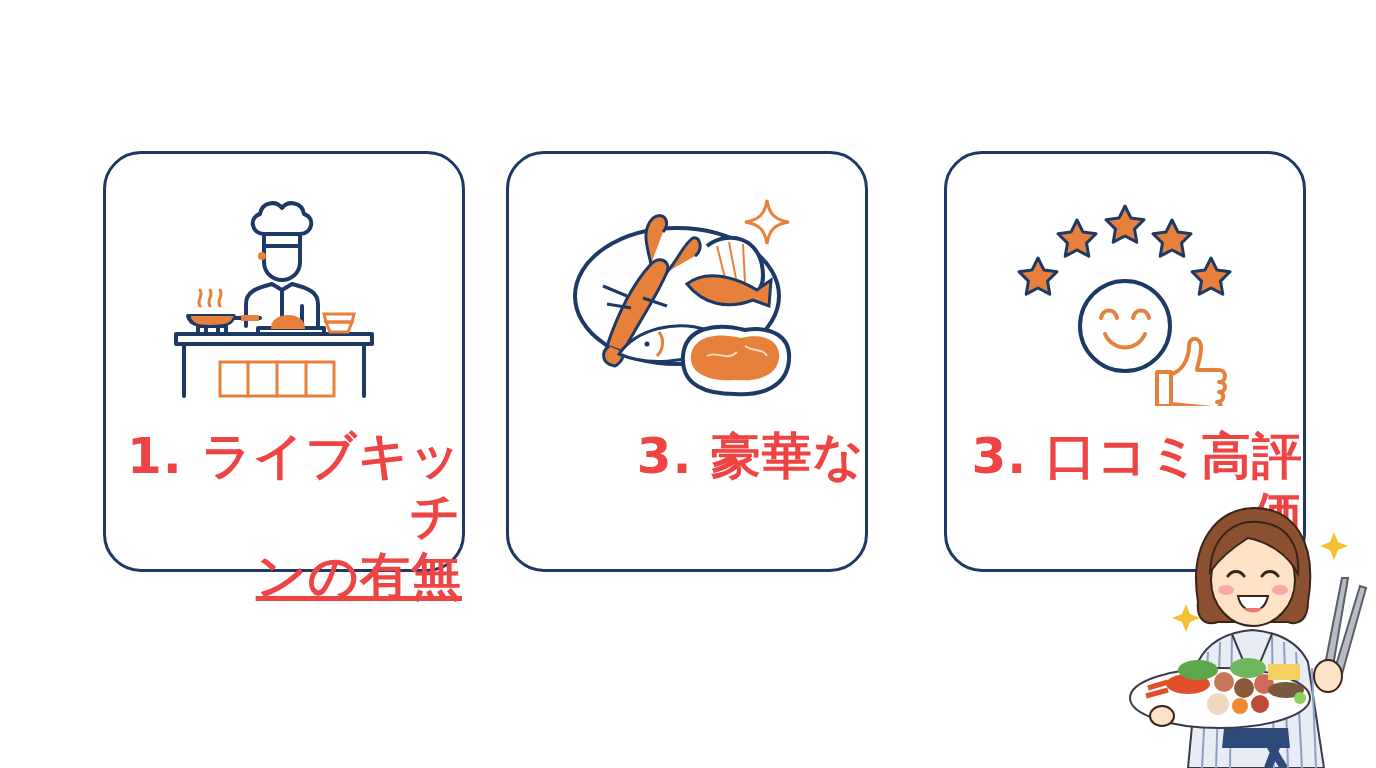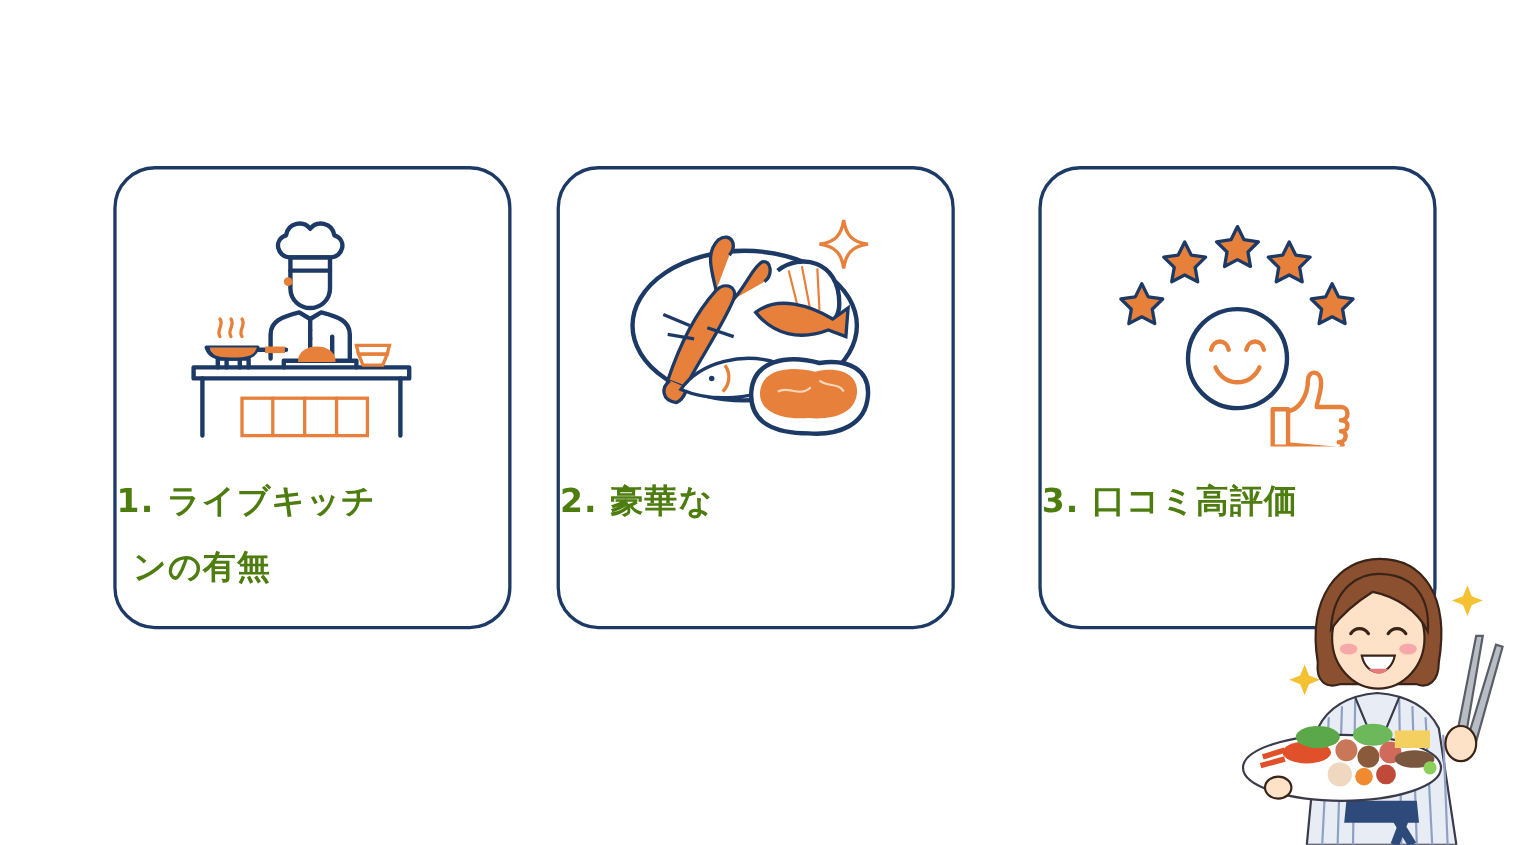--- a/index.html
+++ b/index.html
@@ -6,28 +6,28 @@
   body {
     width: 1376px; height: 768px; background: #ffffff; position: relative; overflow: hidden;
     font-family: "DejaVu Sans", "Liberation Sans", sans-serif;
   }
   .card {
     position: absolute; top: 151px; width: 362px; height: 421px;
     border: 3px solid #1d3a66; border-radius: 38px; background: #ffffff; box-sizing: border-box;
   }
   .card .icon { position: absolute; left: 50%; transform: translateX(-50%); top: 42px; width: 240px; height: 210px; }
   .card .title {
-    position: absolute; left: 0; right: 0; top: 272px; text-align: left;
-    font-weight: bold; font-size: 30px; line-height: 60px; color: #4d7c0f; letter-spacing: 1px;
+    position: absolute; left: 0; right: 0; top: 272px; text-align: right;
+    font-weight: bold; font-size: 50px; line-height: 60px; color: #ef4444; letter-spacing: 1px;
   }
   .card .title span { display: block; }
   #card-1 { left: 103px; }
   #card-2 { left: 506px; }
   #card-3 { left: 944px; }
-  #card-1 .title span:nth-child(2) { padding-left: 15px; }
+  #card-1 .title span:nth-child(2) { padding-left: 15px; text-decoration: underline; }
   .mascot { position: absolute; left: 1128px; top: 492px; width: 248px; height: 276px; }
 </style>
 </head>
 <body>
 
 <div class="card" id="card-1">
   <svg class="icon" viewBox="0 0 240 210">
     <g fill="none" stroke="#1d3a66" stroke-width="4" stroke-linecap="round" stroke-linejoin="round">
 
       <path d="M100 38 C88 38 84 22 96 18 C98 6 112 4 118 12 C124 4 138 6 140 18 C152 22 148 38 136 38 Z"></path>
@@ -97,21 +97,21 @@
     <circle cx="80" cy="148" r="2.5" fill="#1d3a66"></circle>
     <path d="M92 136 C98 144 96 154 90 160" stroke="#e6803a" stroke-width="3" fill="none"></path>
 
     <path d="M116 160 C118 132 148 126 178 134 C204 130 224 140 222 164 C220 190 196 200 168 198 C140 198 114 190 116 160 Z" fill="#ffffff" stroke="#1d3a66" stroke-width="4"></path>
     <path d="M124 160 C126 140 150 136 174 142 C198 136 214 146 212 162 C210 180 190 186 168 184 C144 186 122 178 124 160 Z" fill="#e6803a"></path>
     <path d="M140 160 C150 154 160 166 170 156 M178 150 C186 156 196 152 200 160" stroke="#ffd6b8" stroke-width="2" fill="none"></path>
 
     <path d="M200 4 C202 18 208 24 222 26 C208 28 202 34 200 48 C198 34 192 28 178 26 C192 24 198 18 200 4 Z" fill="#ffffff" stroke="#e6803a" stroke-width="3"></path>
   </svg>
   <div class="title">
-    <span>2. 豪華な</span>
+    <span>3. 豪華な</span>
   </div>
 </div>
 
 <div class="card" id="card-3">
   <svg class="icon" viewBox="0 0 240 210">
     <defs>
       <path id="star" d="M0 -20 L5.9 -8.1 L19 -6.2 L9.5 3.1 L11.8 16.2 L0 10 L-11.8 16.2 L-9.5 3.1 L-19 -6.2 L-5.9 -8.1 Z"></path>
     </defs>
     <g fill="#e6803a" stroke="#1d3a66" stroke-width="3" stroke-linejoin="round">
       <use href="#star" transform="translate(33 82)"></use>

